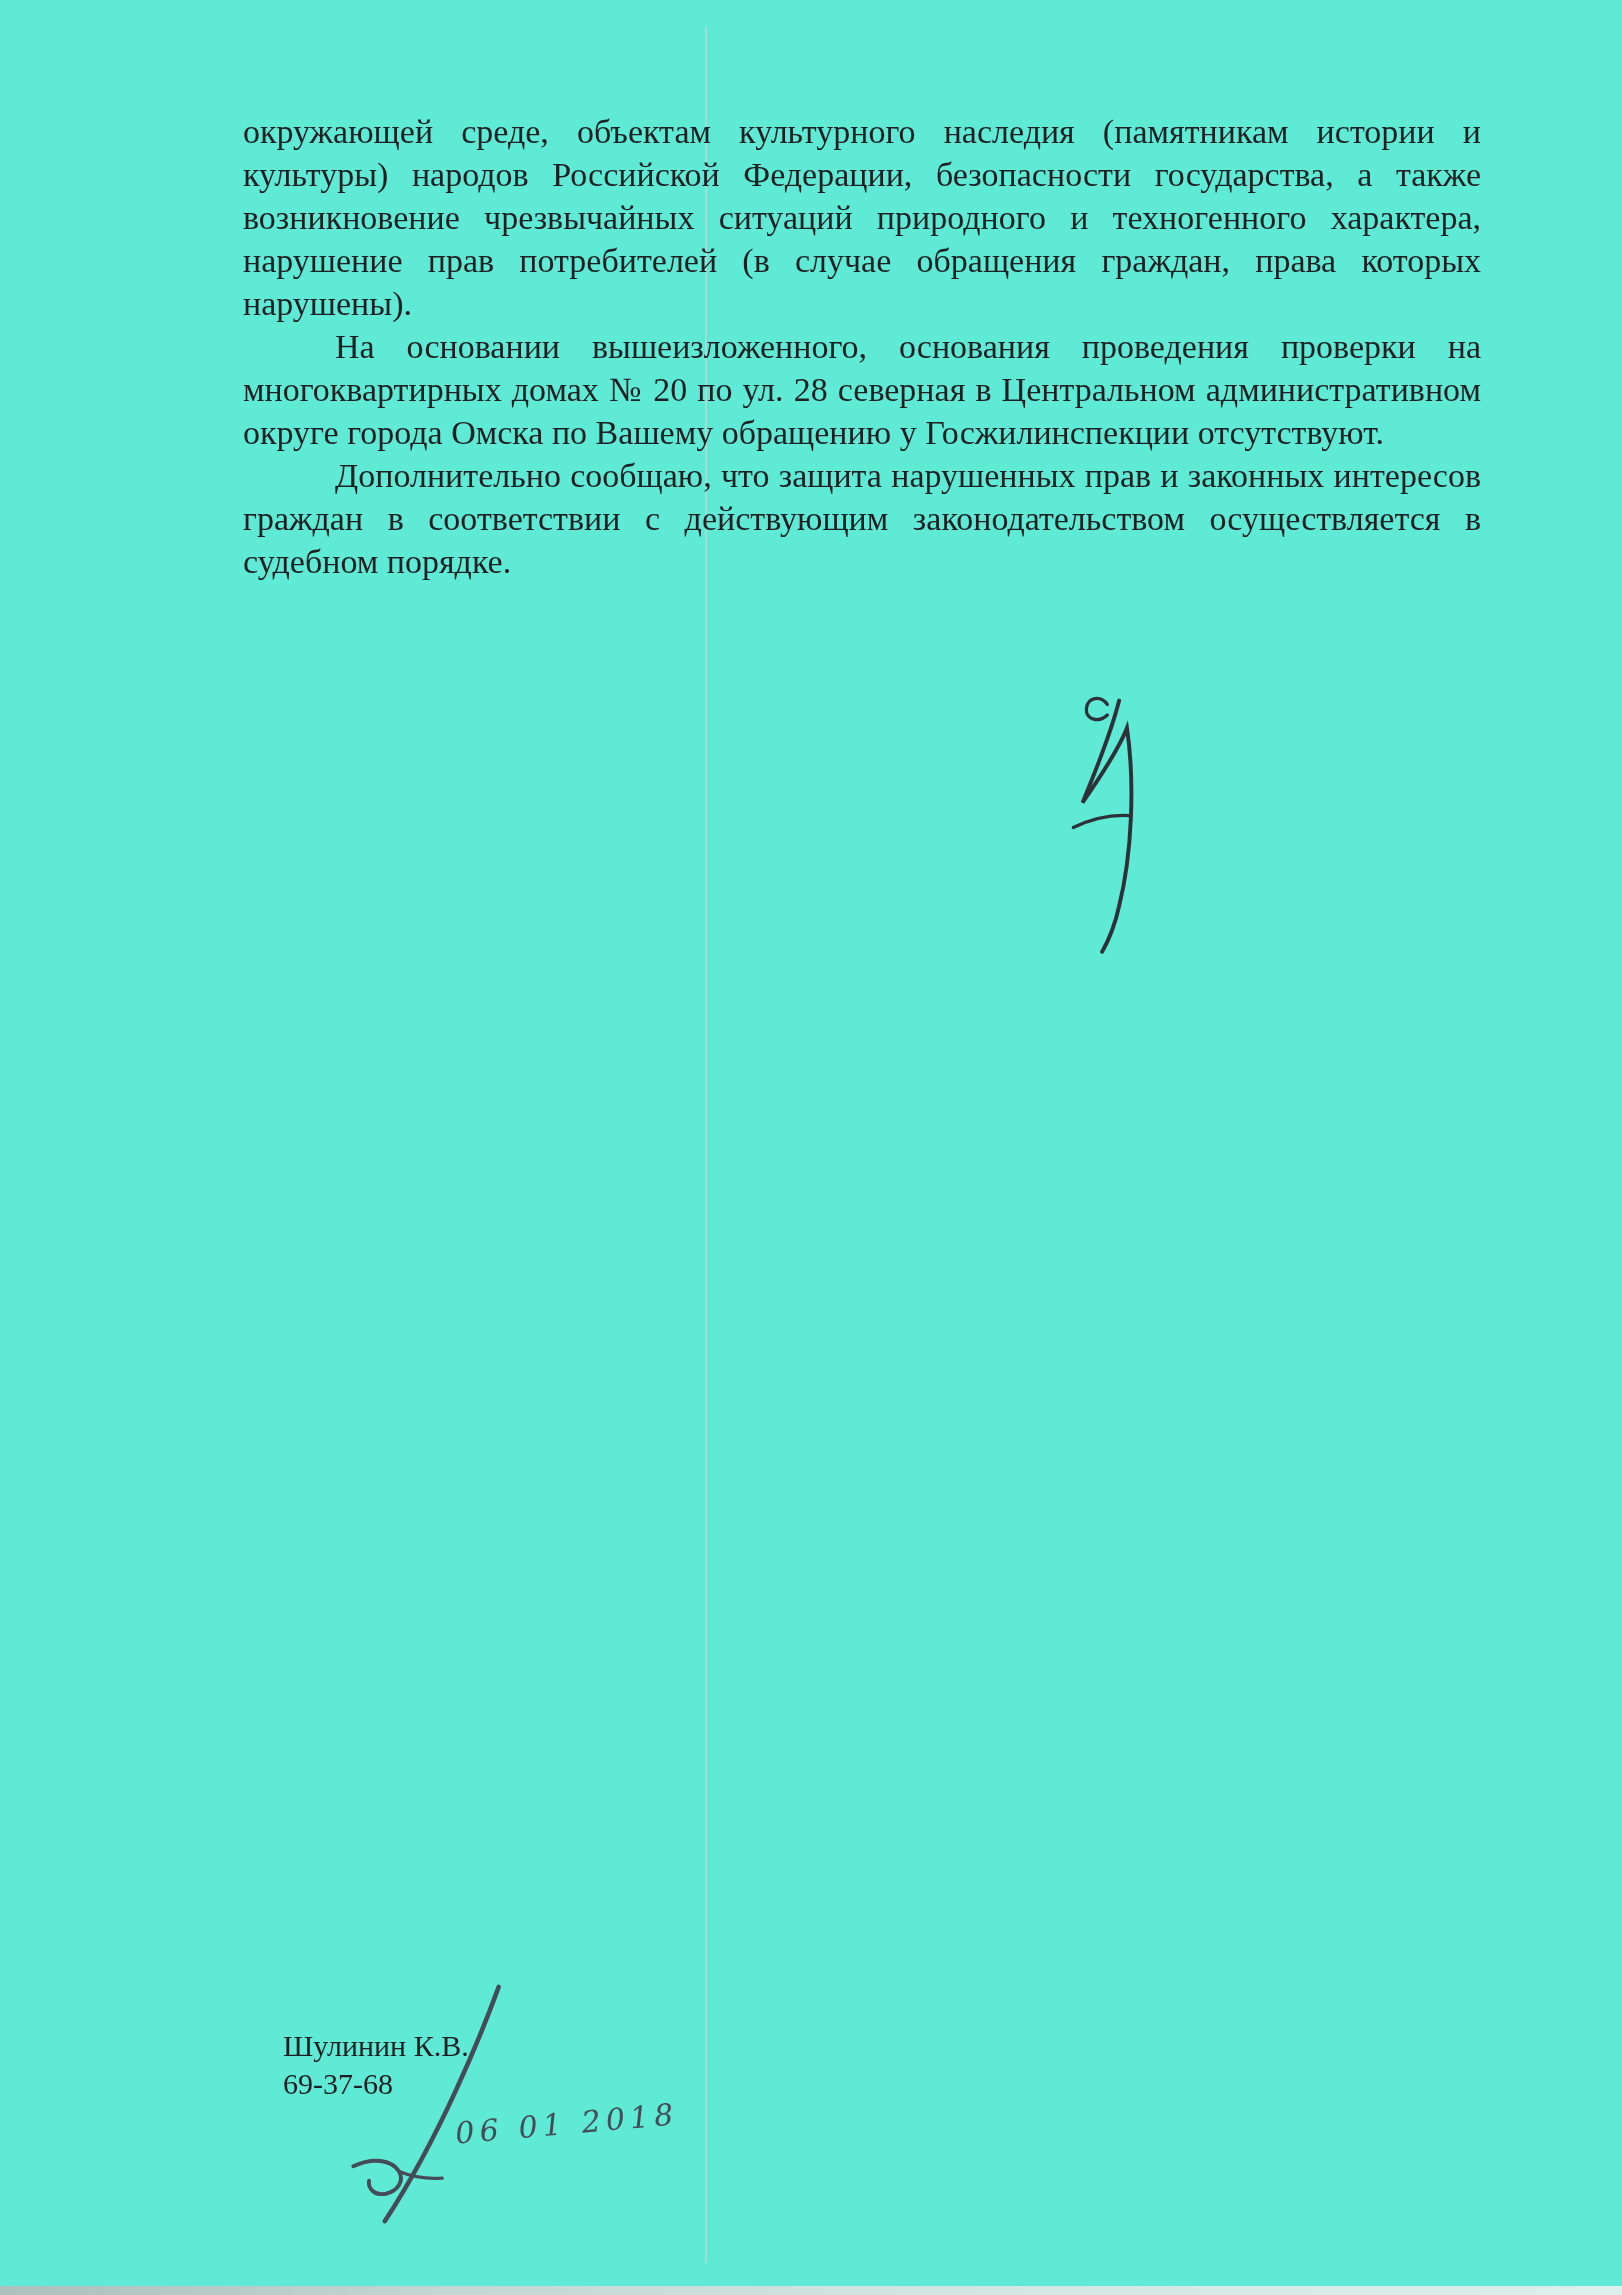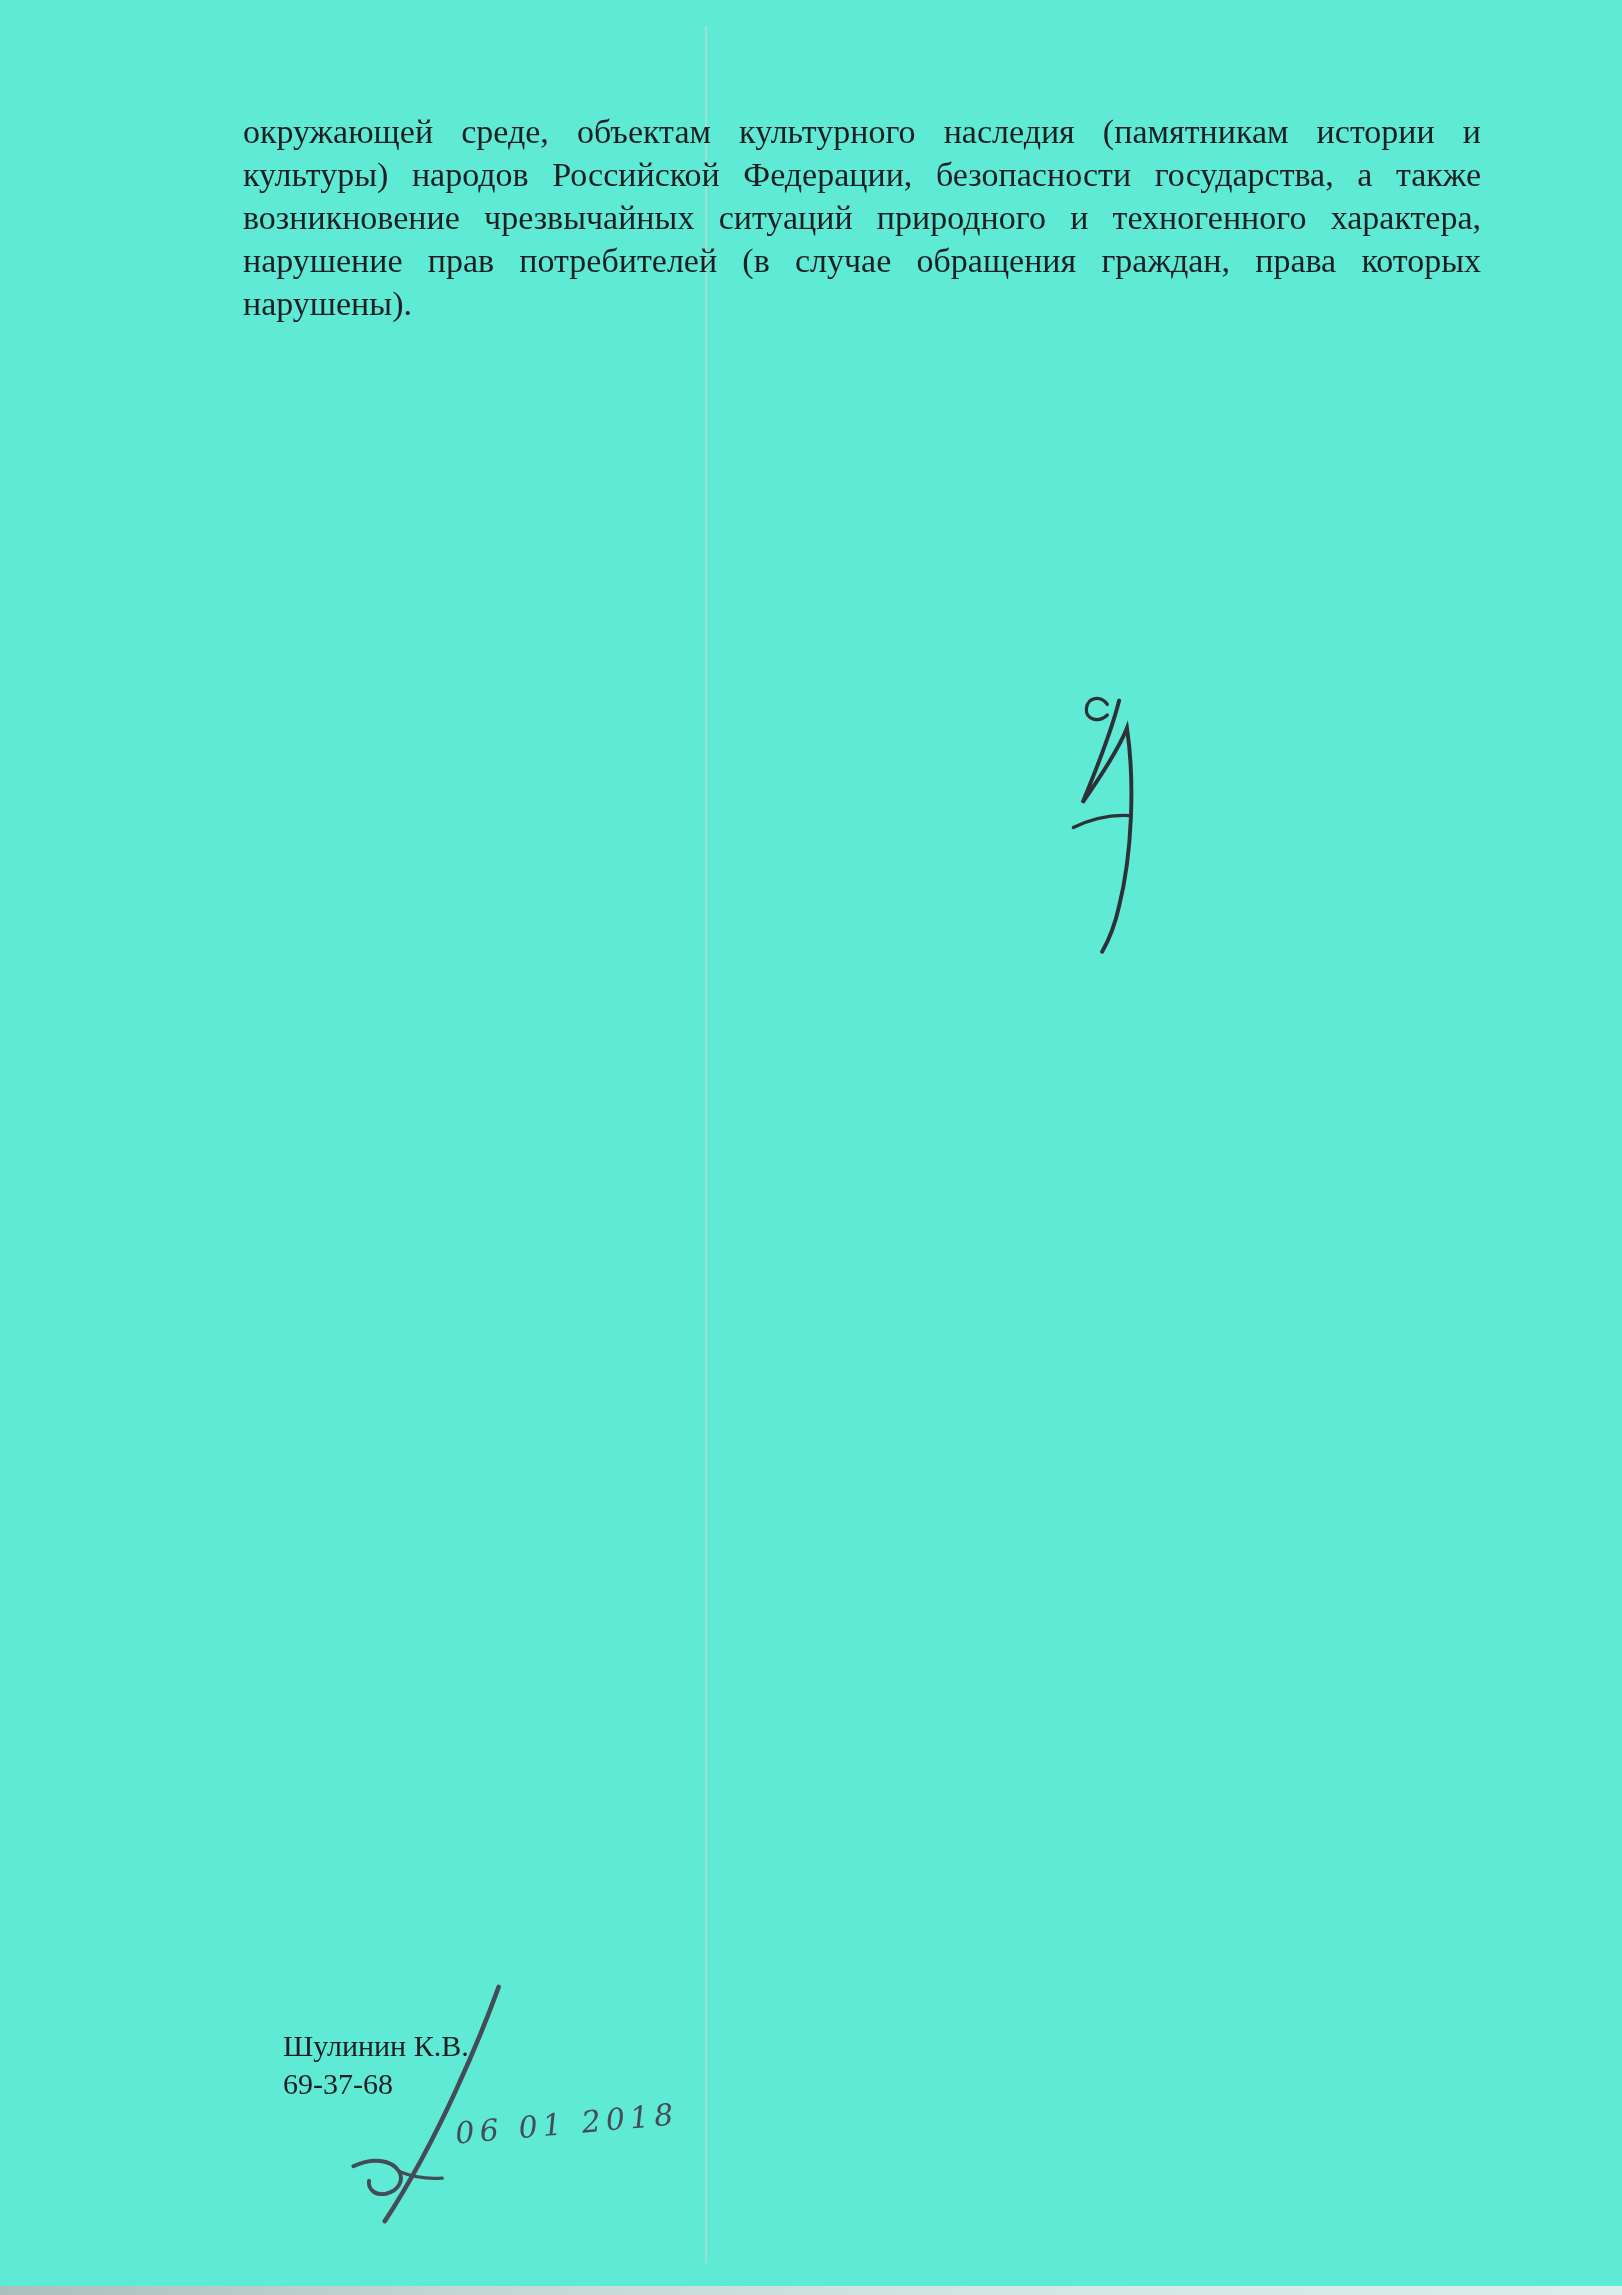--- a/index.html
+++ b/index.html
@@ -109,20 +109,22 @@
 </style>
 </head>
 <body>
 
 <div class="page">
 
   <div class="fold-line"></div>
 
   <section class="body-text">
     <p class="para no-indent">окружающей среде, объектам культурного наследия (памятникам истории и культуры) народов Российской Федерации, безопасности государства, а также возникновение чрезвычайных ситуаций природного и техногенного характера, нарушение прав потребителей (в случае обращения граждан, права которых нарушены).</p>
+    <p class="para">На основании вышеизложенного, основания проведения проверки на многоквартирных домах № 20 по ул. 28 северная в Центральном административном округе города Омска по Вашему обращению у Госжилинспекции отсутствуют.</p>
+    <p class="para">Дополнительно сообщаю, что защита нарушенных прав и законных интересов граждан в соответствии с действующим законодательством осуществляется в судебном порядке.</p>
   </section>
 
 
   <svg class="sig-ink" viewBox="0 0 240 420" xmlns="http://www.w3.org/2000/svg">
     <path d="M150,16 C138,64 114,124 94,172
              C130,120 152,84 162,58
              C174,140 170,250 150,330
              C143,362 132,386 124,400" fill="none" stroke="#2e3138" stroke-width="6" stroke-linecap="round"></path>
     <path d="M80,210 C110,196 140,190 166,192" fill="none" stroke="#2e3138" stroke-width="5" stroke-linecap="round"></path>
     <path d="M132,22 C122,8 102,10 100,28 C98,46 120,50 132,38" fill="none" stroke="#2e3138" stroke-width="5" stroke-linecap="round"></path>

